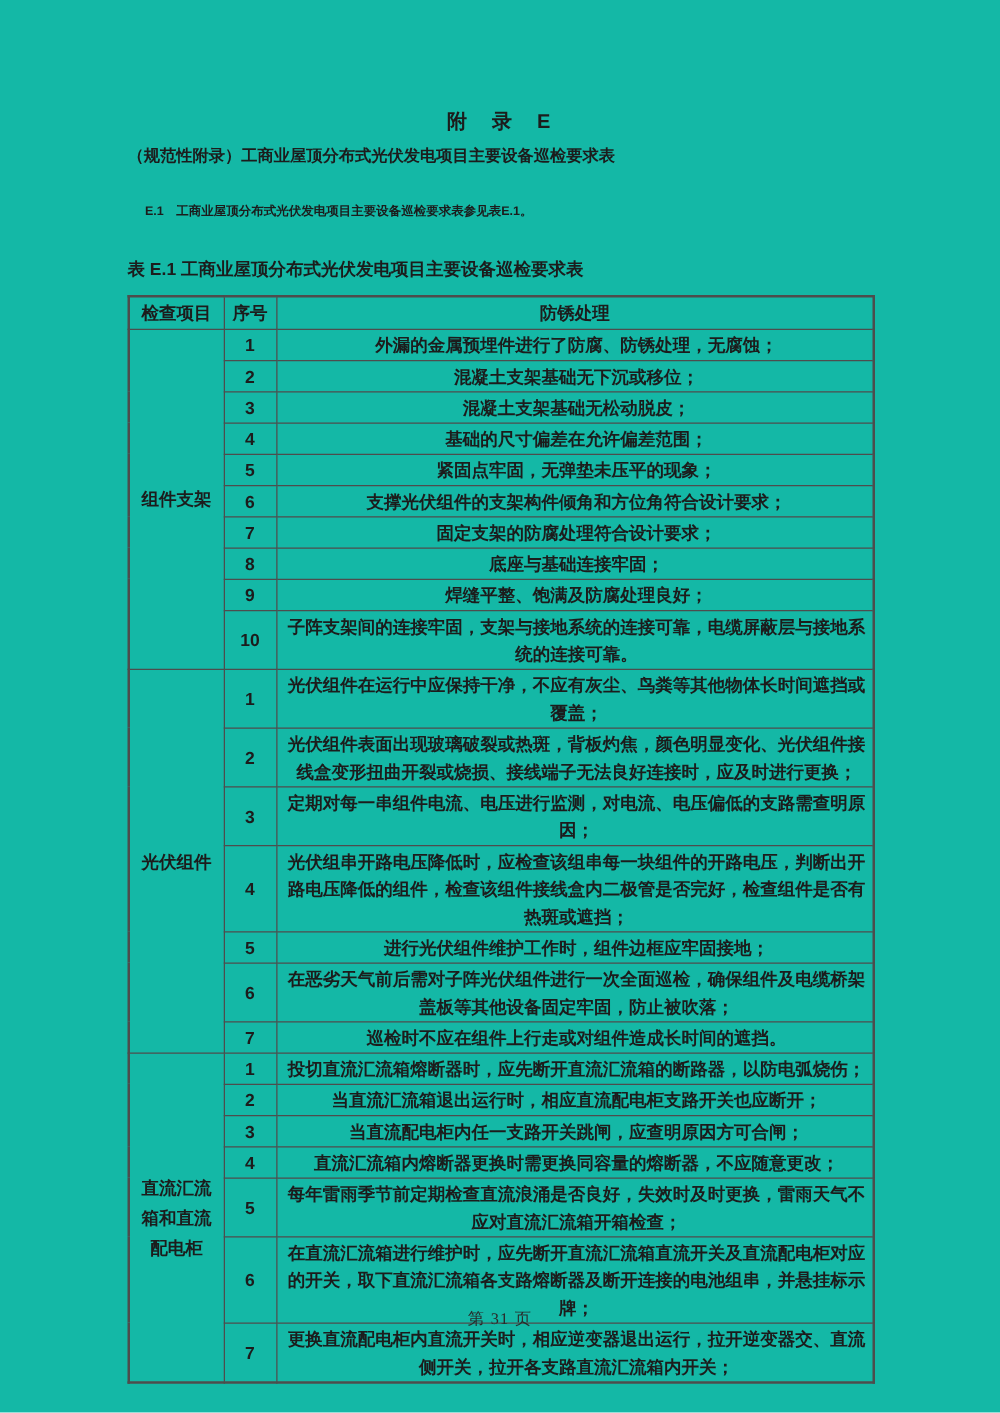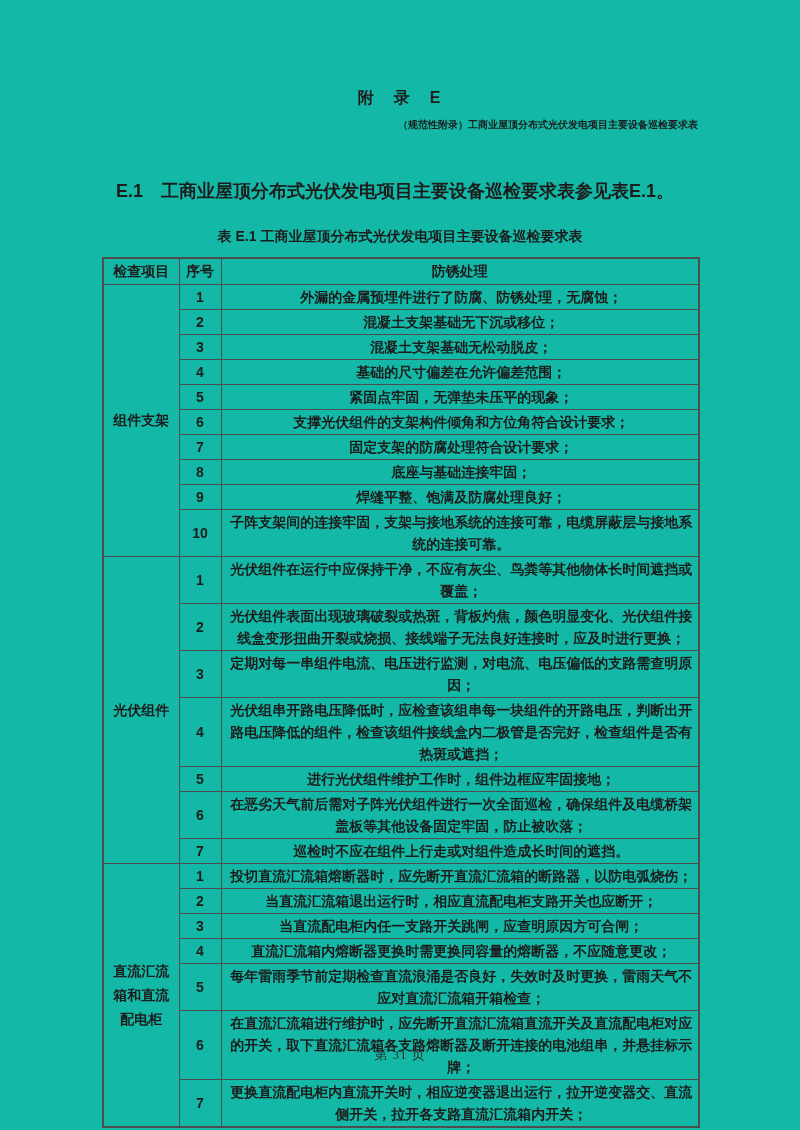--- a/index.html
+++ b/index.html
@@ -19,36 +19,36 @@
     padding: 88px 102px 0 102px;
   }
   .doc-title {
     text-align: center;
     font-size: 16px;
     font-weight: 700;
     letter-spacing: 2px;
     line-height: 20px;
   }
   .doc-subtitle {
-    text-align: right;
+    text-align: left;
+    font-size: 13px;
+    font-weight: 700;
+    line-height: 20px;
+    margin-top: 7px;
+  }
+  .intro {
+    margin-top: 25px;
+    padding-left: 14px;
     font-size: 10px;
-    font-weight: 700;
-    line-height: 20px;
-    margin-top: 7px;
-  }
-  .intro {
-    margin-top: 46px;
-    padding-left: 14px;
-    font-size: 18px;
     font-weight: 700;
     line-height: 20px;
   }
   .table-caption {
     margin-top: 25px;
-    text-align: center;
+    text-align: left;
     font-size: 14px;
     font-weight: 700;
     line-height: 20px;
   }
   table.insp {
     margin-top: 11px;
     width: 596px;
     border-collapse: collapse;
     table-layout: fixed;
     border: 2px solid #4d4d4d;

